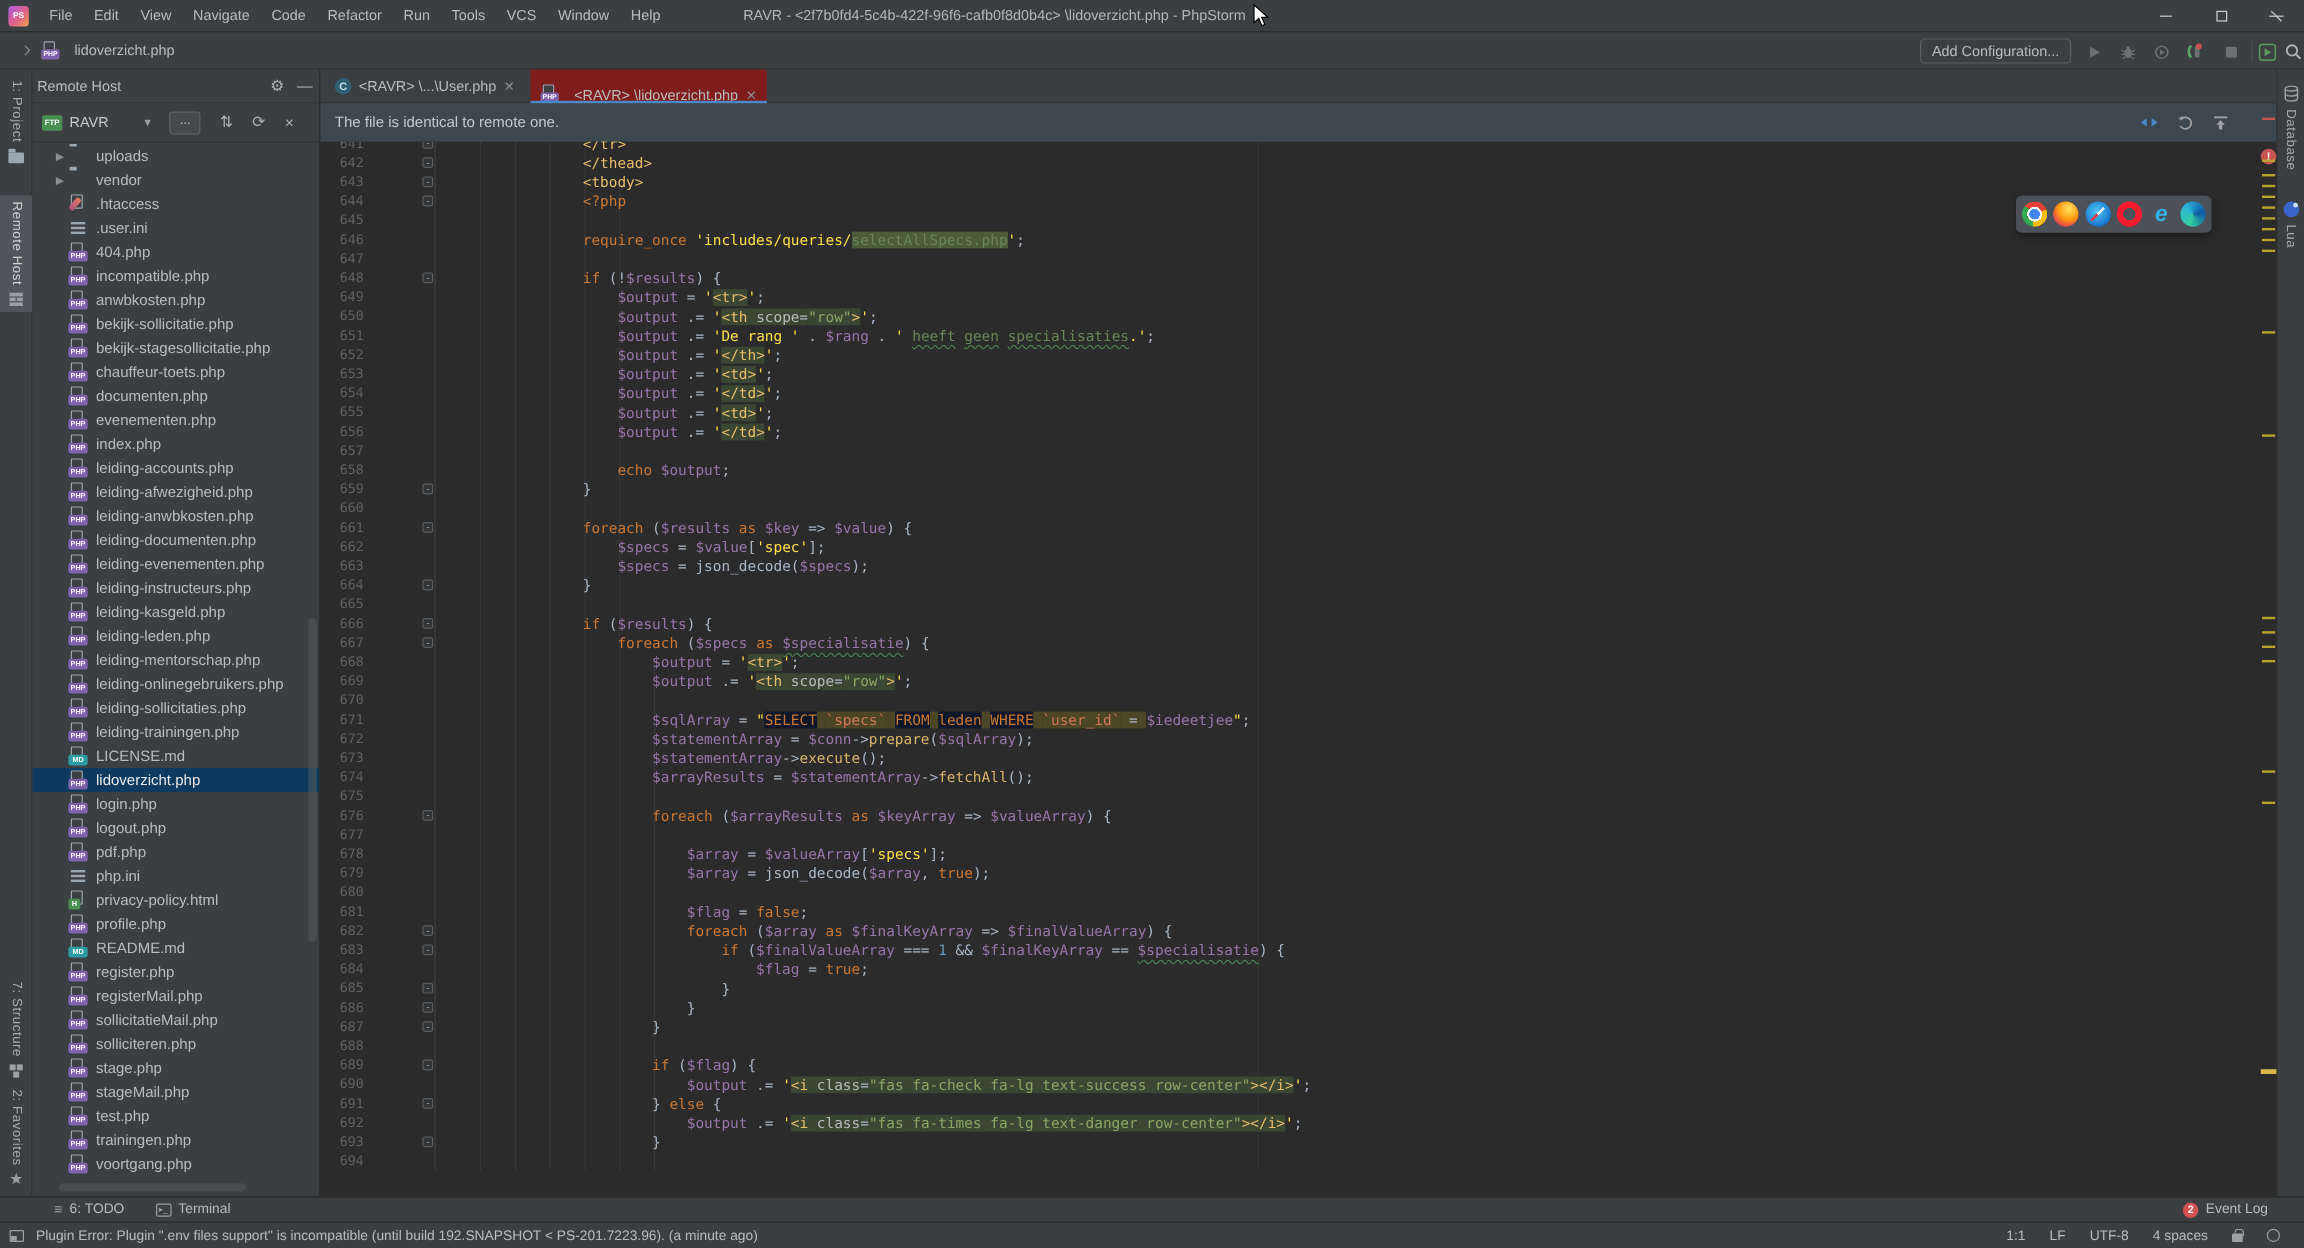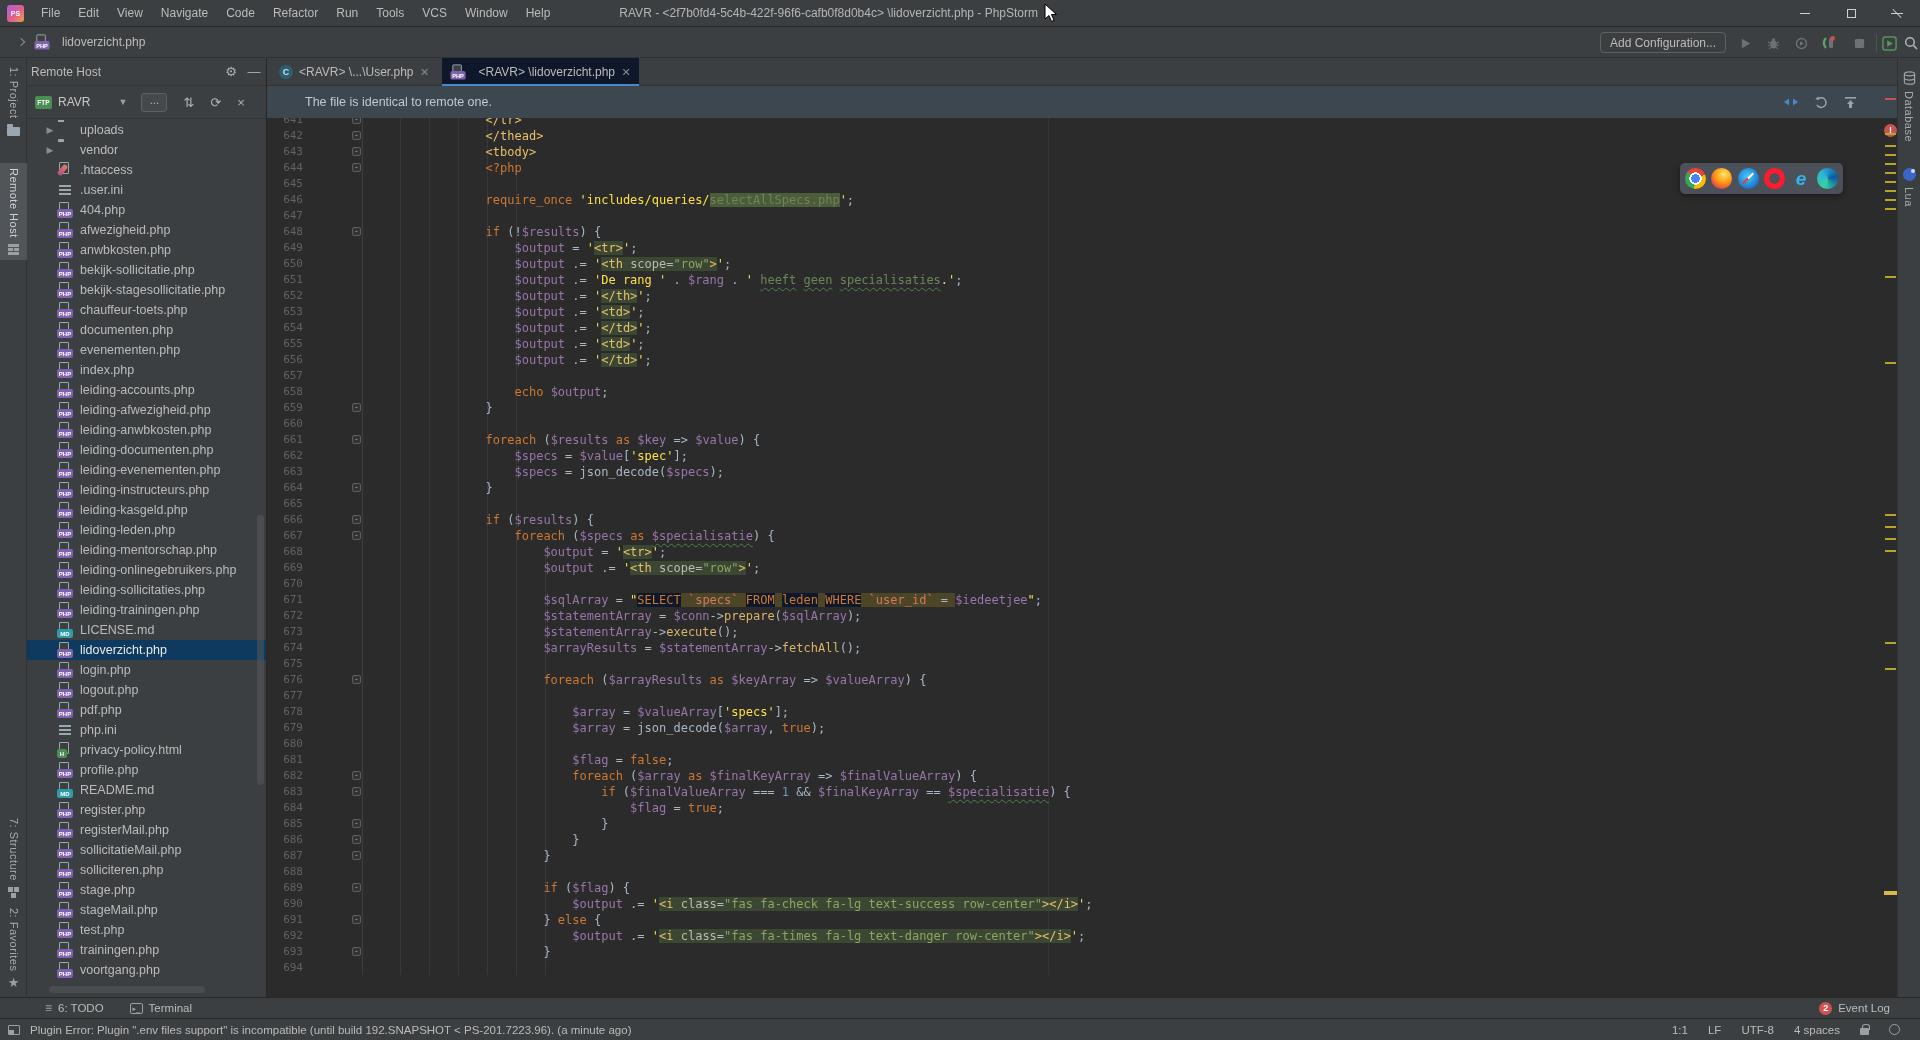--- a/index.html
+++ b/index.html
@@ -93,29 +93,29 @@
   .hta{position:absolute;left:3px;top:2px;width:5px;height:12px;border-radius:2px;
     background:linear-gradient(180deg,#e07a5f,#b14f86);transform:rotate(40deg);}
   .tree-vscroll{position:absolute;left:230px;top:457px;width:7px;height:270px;background:#55595b;border-radius:4px;opacity:.55;}
   .tree-hscroll{position:absolute;left:22px;top:928px;width:156px;height:7px;background:#55595b;border-radius:4px;opacity:.55;}
 
   
   .ezone{position:absolute;left:267px;top:58px;width:1630px;height:939px;background:#2b2b2b;}
   .etabs{position:absolute;left:0;top:0;width:100%;height:28px;background:#3c3f41;border-bottom:1px solid #323232;display:flex;}
   .etab{height:28px;display:flex;align-items:center;padding:0 8px 0 8px;position:relative;margin-left:4px;}
   .etab .lbl{margin:0 6px;font-size:12px;color:#bbbbbb;}
-  .etab.active{background:#0f172a;}
+  .etab.active{background:#7f1d1d;align-items:flex-end;}
   .etab.active:after{content:"";position:absolute;left:0;bottom:-1px;width:100%;height:3px;background:#4a88c7;}
   .tab-close{color:#8a8d90;font-size:11px;width:10px;text-align:center;}
   .cls-ic{width:14px;height:14px;border-radius:50%;background:#2e5e70;color:#bde3ee;font-size:9px;font-weight:bold;
     display:flex;align-items:center;justify-content:center;flex:none;}
   .fi.small{transform:scale(.95);}
 
   .notif{position:absolute;left:0;top:28px;width:100%;height:32px;background:#3d4750;
-    display:flex;align-items:center;font-size:12.5px;color:#c3c9ce;padding-left:26px;}
+    display:flex;align-items:center;font-size:12.5px;color:#c3c9ce;}
   .notif-ics{position:absolute;right:40px;top:0;height:32px;display:flex;align-items:center;gap:16px;}
 
   
   .code-wrap{position:absolute;left:0;top:60px;width:1617px;height:857px;overflow:hidden;font-family:"DejaVu Sans Mono","Liberation Mono",monospace;}
   .guides{position:absolute;inset:0;pointer-events:none;}
   .vg{position:absolute;top:0;bottom:0;width:1px;background:#383838;}
   .lines{position:absolute;left:0;top:-6px;width:100%;}
   .cl{height:16px;line-height:16px;white-space:pre;font-size:12px;position:relative;}
   .ln{position:absolute;left:6px;width:30px;text-align:right;color:#606366;font-size:11px;}
   .fold-box{position:absolute;left:85px;top:3px;width:9px;height:9px;border:1px solid #5c5f61;border-radius:2px;
@@ -341,21 +341,21 @@
           <span class="ftag tag-php">PHP</span>
         </span>
         <span>404.php</span>
       </div>
       <div class="trow">
         <span class="tspacer"></span>
         <span class="fi">
           <span class="pg"></span>
           <span class="ftag tag-php">PHP</span>
         </span>
-        <span>afwezigheid.php</span>
+        <span>incompatible.php</span>
       </div>
       <div class="trow">
         <span class="tspacer"></span>
         <span class="fi">
           <span class="pg"></span>
           <span class="ftag tag-php">PHP</span>
         </span>
         <span>anwbkosten.php</span>
       </div>
       <div class="trow">

